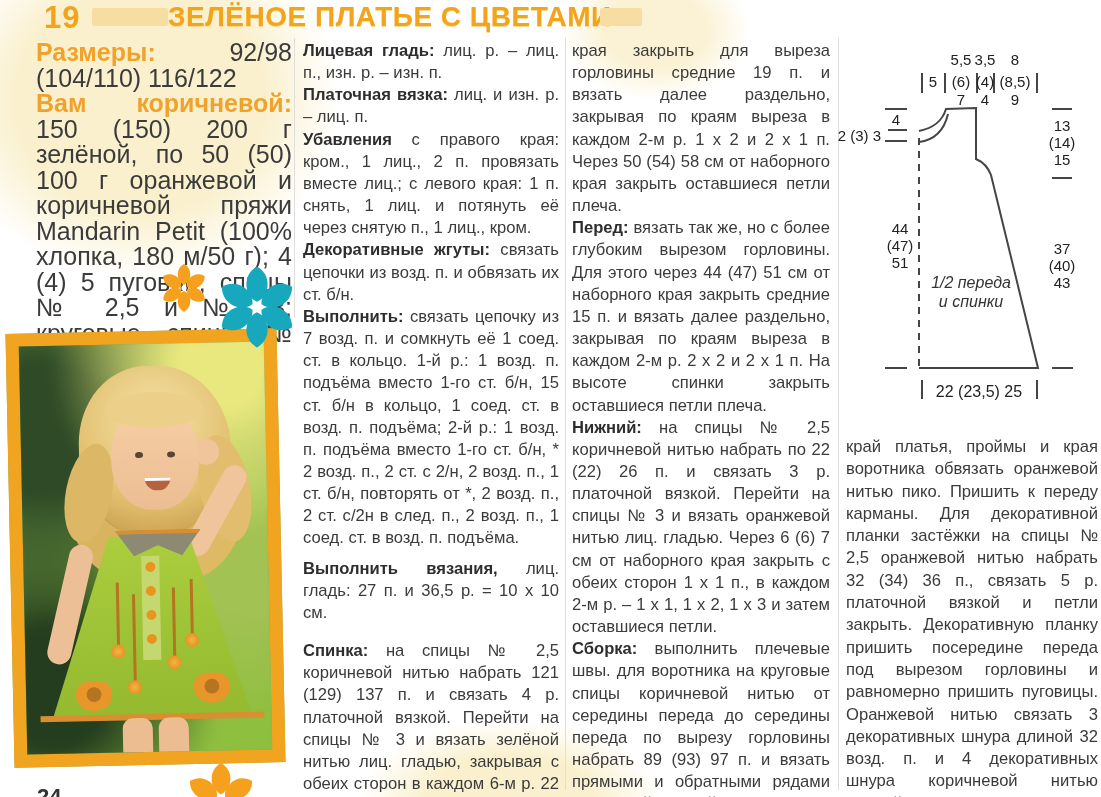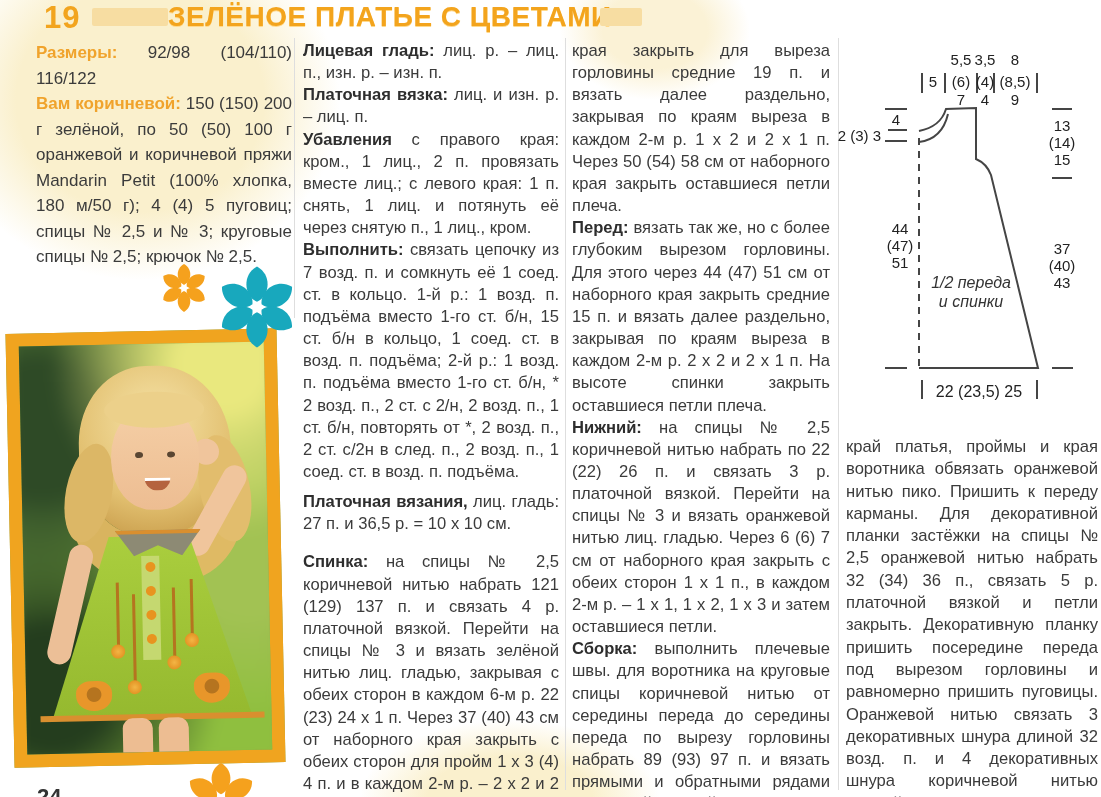--- a/index.html
+++ b/index.html
@@ -30,21 +30,21 @@
            text-shadow: 0 1px 0 #ffd98c; }
 
   
   .vsep { position:absolute; width:1px; background:#dedede; }
   .vsep1 { left:294px; top:38px; height:280px; }
   .vsep2 { left:565px; top:38px; height:752px; }
   .vsep3 { left:838px; top:38px; height:752px; }
 
   
   .col { position:absolute; text-align:justify; }
-  .col1 { left:36px;  top:40px; width:256px; font-size:17px; line-height:25.5px; }
+  .col1 { left:36px;  top:40px; width:256px; font-size:25px; line-height:25.5px; }
   .col2 { left:303px; top:40px; width:256px; font-size:16.6px; line-height:22.15px; }
   .col3 { left:572px; top:40px; width:258px; font-size:16.6px; line-height:22.15px; }
   .col4 { left:846px; top:436px; width:252px; font-size:16.6px; line-height:22.3px; }
   .col p { margin:0; }
   .col b { color:#2e2e2e; }
   .lead-orange { color:#f0a32c; font-weight:bold; }
   .gap-sm { margin-top:8px !important; }
   .gap-md { margin-top:16px !important; }
 
   
@@ -136,22 +136,23 @@
 
 <div class="col col1">
   <p><span class="lead-orange">Размеры:</span><span> 92/98 (104/110) 116/122</span></p>
   <p><span class="lead-orange">Вам коричневой:</span><span> 150 (150) 200 г зелёной, по 50 (50) 100 г оранжевой и коричневой пряжи Mandarin Petit (100% хлопка, 180 м/50 г); 4 (4) 5 пуговиц; спицы № 2,5 и № 3; круговые спицы № 2,5; крючок № 2,5.</span></p>
 </div>
 
 <div class="col col2">
   <p><b>Лицевая гладь:</b><span> лиц. р. – лиц. п., изн. р. – изн. п.</span></p>
   <p><b>Платочная вязка:</b><span> лиц. и изн. р. – лиц. п.</span></p>
   <p><b>Убавления</b><span> с правого края: кром., 1 лиц., 2 п. провязать вместе лиц.; с левого края: 1 п. снять, 1 лиц. и потянуть её через снятую п., 1 лиц., кром.</span></p>
+  <p><b>Декоративные жгуты:</b><span> связать цепочки из возд. п. и обвязать их ст. б/н.</span></p>
   <p><b>Выполнить:</b><span> связать цепочку из 7 возд. п. и сомкнуть её 1 соед. ст. в кольцо. 1-й р.: 1 возд. п. подъёма вместо 1-го ст. б/н, 15 ст. б/н в кольцо, 1 соед. ст. в возд. п. подъёма; 2-й р.: 1 возд. п. подъёма вместо 1-го ст. б/н, * 2 возд. п., 2 ст. с 2/н, 2 возд. п., 1 ст. б/н, повторять от *, 2 возд. п., 2 ст. с/2н в след. п., 2 возд. п., 1 соед. ст. в возд. п. подъёма.</span></p>
-  <p class="gap-sm"><b>Платочная вязания,</b><span> лиц. гладь: 27 п. и 36,5 р. = 10 х 10 см.</span></p>
+  <p class="gap-sm"><b>Выполнить вязания,</b><span> лиц. гладь: 27 п. и 36,5 р. = 10 х 10 см.</span></p>
   <p class="gap-md"><b>Спинка:</b><span> на спицы № 2,5 коричневой нитью набрать 121 (129) 137 п. и связать 4 р. платочной вязкой. Перейти на спицы № 3 и вязать зелёной нитью лиц. гладью, закрывая с обеих сторон в каждом 6-м р. 22 (23) 24 х 1 п. Через 37 (40) 43 см от наборного края закрыть с обеих сторон для пройм 1 х 3 (4) 4 п. и в каждом 2-м р. – 2 х 2 и 2 (3) 3 х 1 п. Через 46 (50) 54 см от наборного</span></p>
 </div>
 
 <div class="col col3">
   <p><span>края закрыть для выреза горловины средние 19 п. и вязать далее раздельно, закрывая по краям выреза в каждом 2-м р. 1 х 2 и 2 х 1 п. Через 50 (54) 58 см от наборного края закрыть оставшиеся петли плеча.</span></p>
   <p><b>Перед:</b><span> вязать так же, но с более глубоким вырезом горловины. Для этого через 44 (47) 51 см от наборного края закрыть средние 15 п. и вязать далее раздельно, закрывая по краям выреза в каждом 2-м р. 2 х 2 и 2 х 1 п. На высоте спинки закрыть оставшиеся петли плеча.</span></p>
   <p><b>Нижний:</b><span> на спицы № 2,5 коричневой нитью набрать по 22 (22) 26 п. и связать 3 р. платочной вязкой. Перейти на спицы № 3 и вязать оранжевой нитью лиц. гладью. Через 6 (6) 7 см от наборного края закрыть с обеих сторон 1 х 1 п., в каждом 2-м р. – 1 х 1, 1 х 2, 1 х 3 и затем оставшиеся петли.</span></p>
   <p><b>Сборка:</b><span> выполнить плечевые швы. для воротника на круговые спицы коричневой нитью от середины переда до середины переда по вырезу горловины набрать 89 (93) 97 п. и вязать прямыми и обратными рядами платочной вязкой. Через 6 р. петли плечевого шва отметить контрастной нитью и с обеих сторон от них прибавить по 1 п. Прибавления выполнить в каждом 6-м р. Через 6 (7) 7 см от начала воротника петли закрыть. По проймам коричневой нитью набрать на круговые спицы по 84 (88) 92 п. и связать 2 р. платочной вязкой. Петли закрыть. Выполнить боковые швы. Нижний</span></p>
 </div>
 

